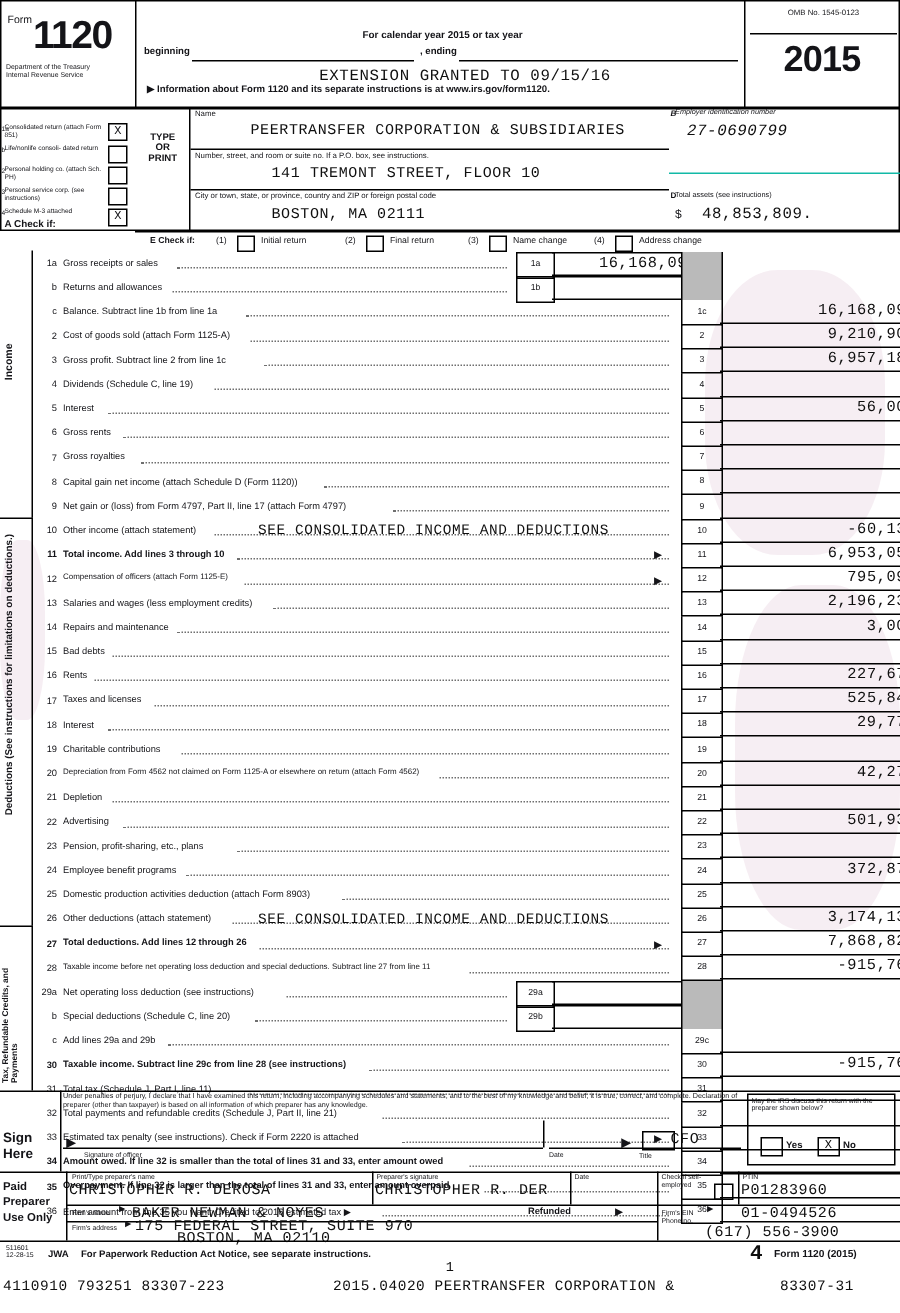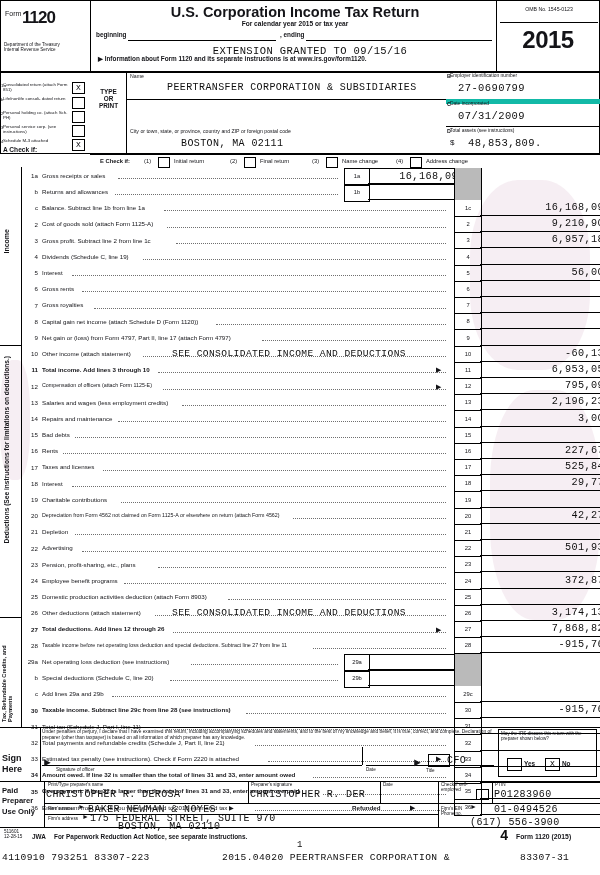--- a/index.html
+++ b/index.html
@@ -12,21 +12,21 @@
   .sheet{position:absolute;inset:0;filter:contrast(1.02);}
   .bx{position:absolute;box-sizing:border-box;}
   .bd{border:1px solid #000;}
   .hand{font-family:"Liberation Mono",monospace;letter-spacing:.4px;color:#111;}
   .tiny{font-size:4.6px;line-height:1.12;}
   .bold{font-weight:bold;}
   .ctr{text-align:center;}
   
   #masthead{left:0;top:0;width:600px;height:72px;}
   #formword{left:5px;top:10px;width:36px;font-size:7px;}
-  #formnum{left:22px;top:8px;font-size:17px;font-weight:bold;letter-spacing:-1px;}
+  #formnum{left:22px;top:8px;font-size:26px;font-weight:bold;letter-spacing:-1px;}
   #treasury{left:4px;top:42px;width:84px;}
   #vline1{left:90px;top:0;width:0;height:72px;border-left:1px solid #000;}
   #vline2{left:496px;top:0;width:0;height:72px;border-left:1px solid #000;}
   #title{left:96px;top:4px;width:398px;font-size:14.5px;font-weight:bold;}
   #subtitle{left:96px;top:20px;width:398px;font-size:6.6px;font-weight:bold;}
   #beginword{left:96px;top:31px;font-size:6.4px;font-weight:bold;}
   #rule1{left:128px;top:40px;width:148px;border-bottom:1px solid #000;}
   #endingword{left:280px;top:31px;font-size:6.4px;font-weight:bold;}
   #rule2{left:306px;top:40px;width:186px;border-bottom:1px solid #000;}
   #ext{left:140px;top:33px;width:340px;font-size:10.5px;margin-top:12px;}
@@ -43,21 +43,21 @@
   .alab{position:absolute;left:3px;width:66px;font-size:4.4px;line-height:1.1;}
   .anum{position:absolute;left:1px;font-size:4.4px;}
   #typeor{left:91px;top:72px;width:36px;height:82px;border-right:1px solid #000;}
   #typeor div{font-size:6.4px;font-weight:bold;text-align:center;}
   
   #nameCell{left:127px;top:72px;width:319px;height:28px;border-bottom:1px solid #000;}
   #addrCell{left:127px;top:100px;width:319px;height:27px;border-bottom:1px solid #000;}
   #cityCell{left:127px;top:127px;width:319px;height:27px;}
   .cellLab{position:absolute;left:3px;top:1px;font-size:5.2px;}
   .cellVal{position:absolute;left:8px;top:10px;font-size:10px;margin-left:32px;}
-  #bCell{left:446px;top:72px;width:154px;height:32px;border-bottom:5px solid #14b8a6;}
+  #bCell{left:446px;top:72px;width:154px;height:44px;border-bottom:1px solid #14b8a6;font-style:italic;}
   #cCell{left:446px;top:100px;width:154px;height:27px;border-bottom:1px solid #000;}
   #dCell{left:446px;top:127px;width:154px;height:27px;}
   .rLab{position:absolute;left:4px;top:1px;font-size:4.9px;}
   .rLet{position:absolute;left:1px;top:1px;font-size:5.4px;font-weight:bold;}
   .rVal{position:absolute;left:12px;top:10px;font-size:10.5px;}
   
   #eRow{left:90px;top:154px;width:510px;height:13px;border-top:1px solid #000;}
   .ebox{position:absolute;top:2px;width:10px;height:9px;border:1px solid #000;}
   .elab{position:absolute;top:3px;font-size:5.8px;}
   #sideIncome{left:0;top:167px;width:22px;height:178px;border-right:1px solid #000;}
@@ -111,21 +111,20 @@
 
   <div class="bx bd" id="masthead"></div>
   <div class="bx" id="formword">Form</div>
   <div class="bx" id="formnum">1120</div>
   <div class="bx tiny" id="treasury">
     <div>Department of the Treasury</div>
     <div>Internal Revenue Service</div>
   </div>
   <div class="bx" id="vline1"></div>
   <div class="bx" id="vline2"></div>
-  <div class="bx ctr" id="title">U.S. Corporation Income Tax Return</div>
   <div class="bx ctr" id="subtitle">For calendar year 2015 or tax year</div>
   <div class="bx" id="beginword">beginning</div>
   <div class="bx" id="rule1"></div>
   <div class="bx" id="endingword">, ending</div>
   <div class="bx" id="rule2"></div>
   <div class="bx hand ctr" id="ext">EXTENSION GRANTED TO 09/15/16</div>
   <div class="bx" id="infoline">▶ Information about Form 1120 and its separate instructions is at www.irs.gov/form1120.</div>
   <div class="bx ctr" id="omb">OMB No. 1545-0123</div>
   <div class="bx" id="ombrule"></div>
   <div class="bx ctr" id="year">2015</div>
@@ -158,34 +157,33 @@
   <div class="bx" id="typeor">
     <div style="margin-top:16px;">TYPE</div>
     <div>OR</div>
     <div>PRINT</div>
   </div>
 
   <div class="bx" id="nameCell">
     <div class="cellLab">Name</div>
     <div class="cellVal hand">PEERTRANSFER CORPORATION &amp; SUBSIDIARIES</div>
   </div>
+  <div class="bx" id="addrCell">
+    <div class="cellLab">Number, street, and room or suite no. If a P.O. box, see instructions.</div>
+    <div class="cellVal hand" style="left:22px;top:11px;">141 TREMONT STREET, FLOOR 10</div>
+  </div>
   <div class="bx" id="cityCell">
     <div class="cellLab">City or town, state, or province, country and ZIP or foreign postal code</div>
     <div class="cellVal hand" style="left:22px;top:11px;">BOSTON, MA  02111</div>
   </div>
 
   <div class="bx" id="bCell">
     <div class="rLet">B</div>
     <div class="rLab">Employer identification number</div>
     <div class="rVal hand">27-0690799</div>
-  </div>
-  <div class="bx" id="cCell">
-    <div class="rLet">C</div>
-    <div class="rLab">Date incorporated</div>
-    <div class="rVal hand">07/31/2009</div>
   </div>
   <div class="bx" id="dCell">
     <div class="rLet">D</div>
     <div class="rLab">Total assets (see instructions)</div>
     <div style="position:absolute;left:4px;top:11px;font-size:8px;">$</div>
     <div class="rVal hand" style="left:22px;">48,853,809.</div>
   </div>
 
   <div class="bx" id="eRow">
     <div class="elab bold" style="left:10px;">E  Check if:</div>

